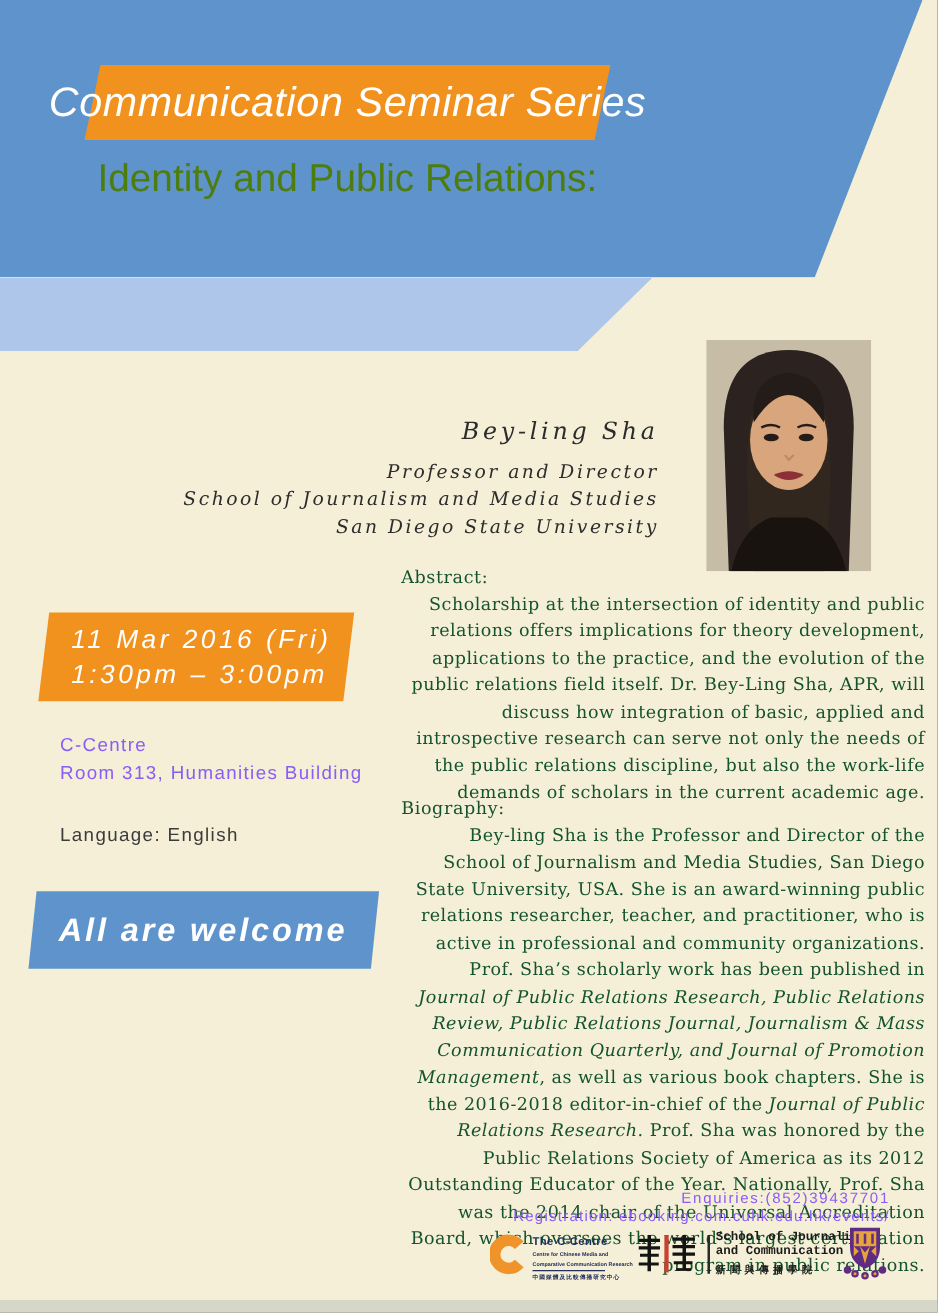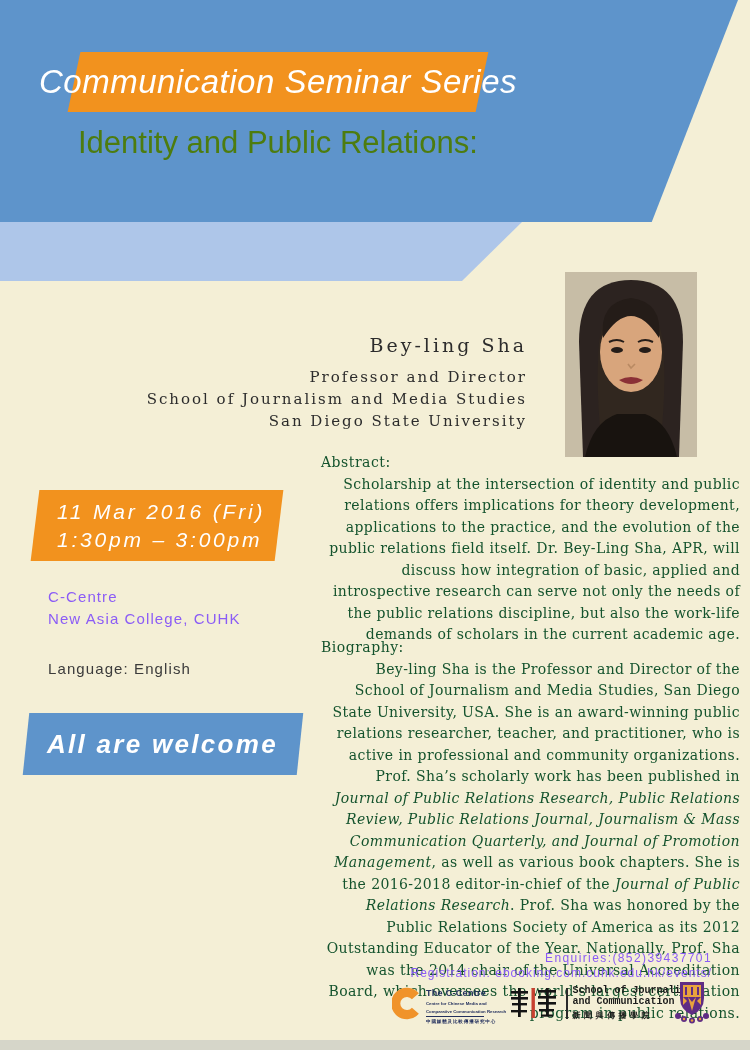--- a/index.html
+++ b/index.html
@@ -31,21 +31,21 @@
     white-space:nowrap;
   }
   
   .title-block{position:absolute;left:78px;top:124px;color:#4d7c0f;}
   .title-line{font-size:31px;line-height:37px;white-space:nowrap;}
   .title-line2{margin-left:129px;}
   
   .photo{position:absolute;left:565px;top:272px;width:132px;height:185px;}
   .speaker-block{
     position:absolute;right:223px;top:334px;text-align:right;
-    font-family:"DejaVu Serif","Liberation Serif",serif;color:#2c2c2c;
+    font-family:"DejaVu Serif","Liberation Serif",serif;color:#2c2c2c;font-style:italic;
   }
   .speaker-name{font-size:19px;letter-spacing:3px;margin-bottom:10px;white-space:nowrap;}
   .speaker-line{font-size:15px;line-height:22px;letter-spacing:2px;white-space:nowrap;}
   
   .date-box{
     position:absolute;left:35px;top:490px;width:244px;height:71px;
     background:var(--orange,#f2921e);transform:skewX(-7deg);
     display:flex;flex-direction:column;justify-content:center;
   }
   .date-box .unskew{transform:skewX(7deg);padding-left:22px;}
@@ -138,21 +138,21 @@
 
   <div class="date-box">
     <div class="unskew">
       <div class="date-line">11 Mar 2016 (Fri)</div>
       <div class="date-line">1:30pm – 3:00pm</div>
     </div>
   </div>
 
   <div class="venue-block">
     <div class="venue-line">C-Centre</div>
-    <div class="venue-line">New Asia College, CUHK</div>
+    <div class="venue-line">Room 313, Humanities Building</div>
   </div>
   <div class="language-line">Language: English</div>
 
   <div class="welcome-box">
     <div class="unskew">
       <span class="welcome-text">All are welcome</span>
     </div>
   </div>
 
   <div class="main-col abstract-col">

